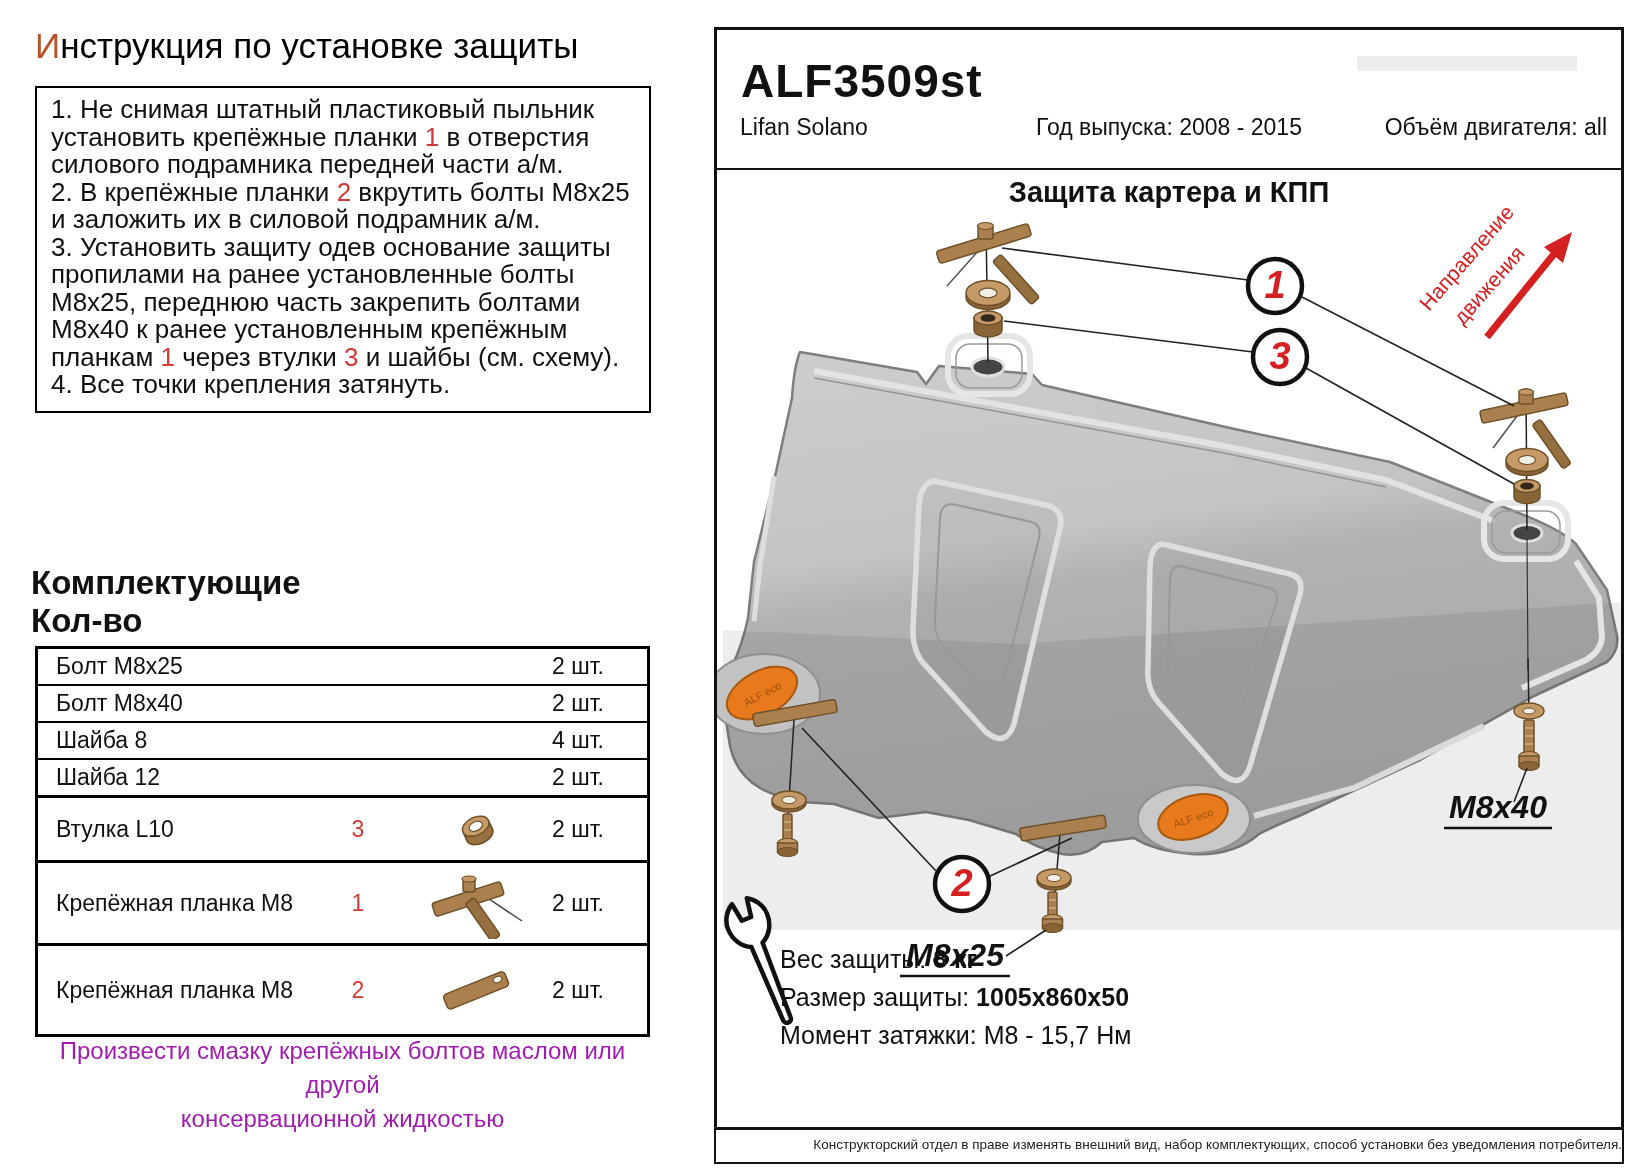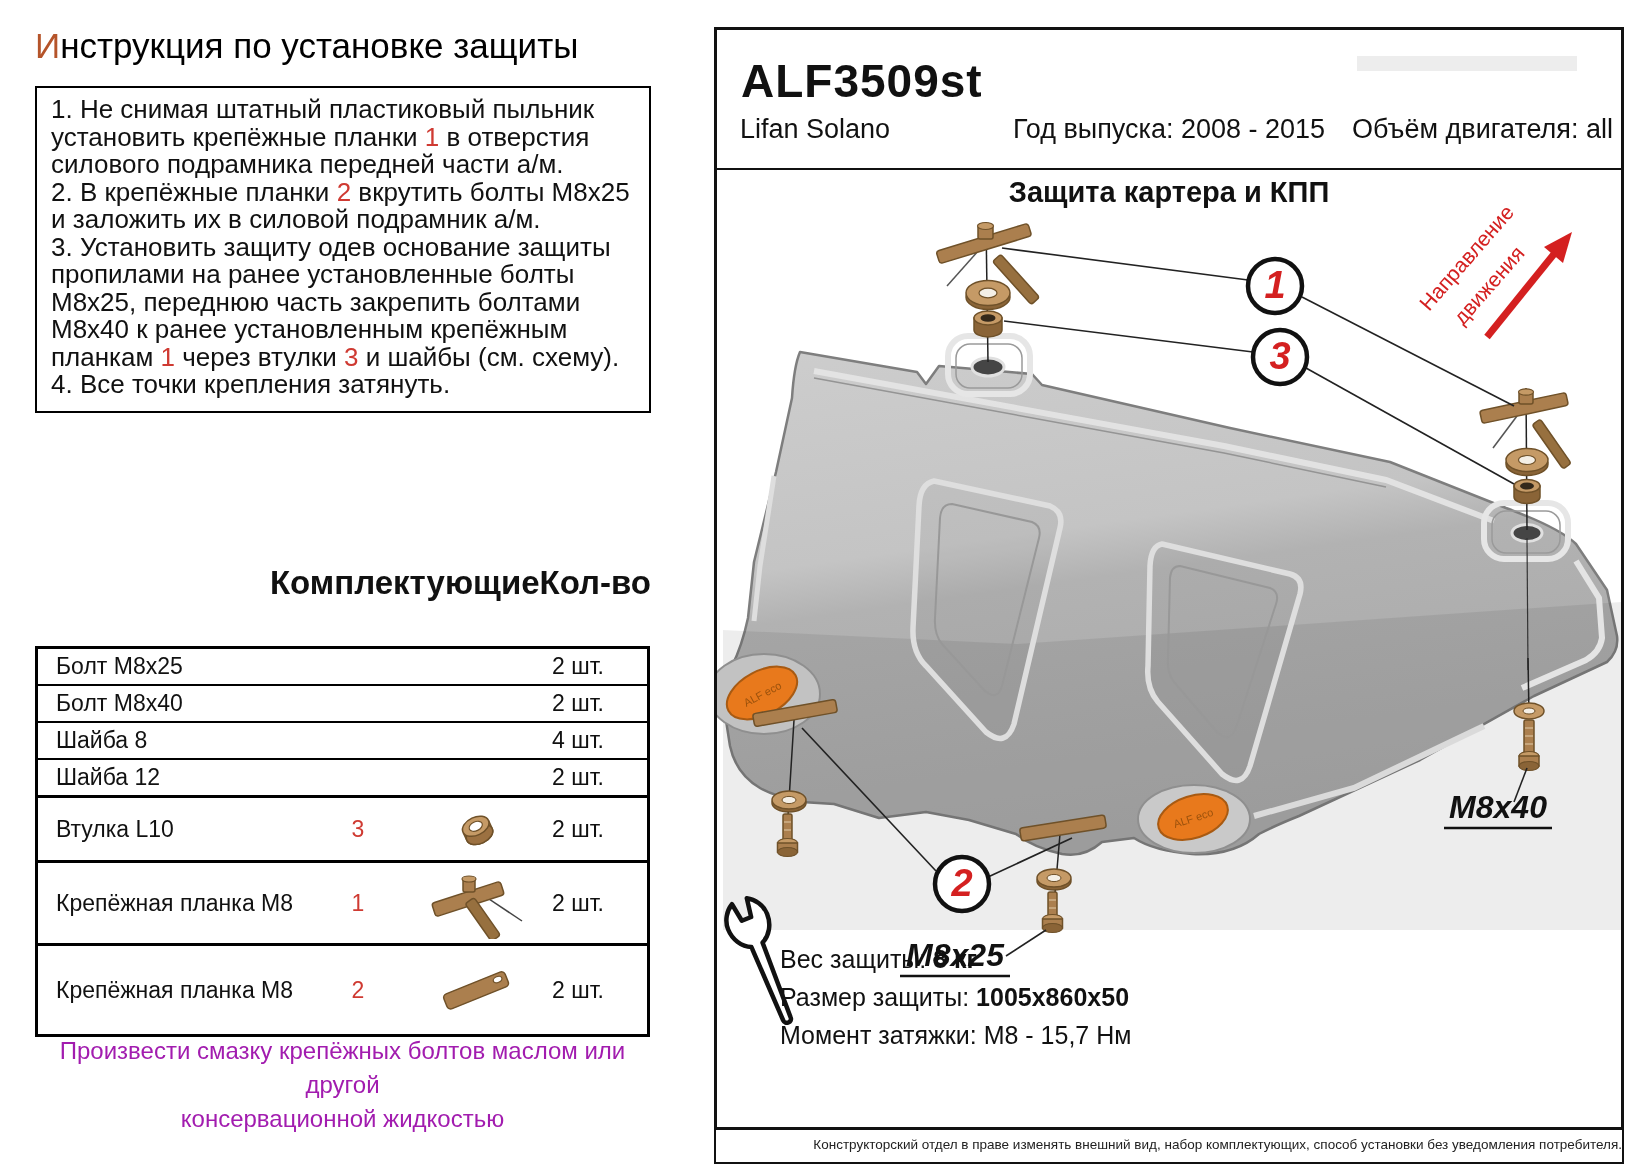--- a/index.html
+++ b/index.html
@@ -7,45 +7,45 @@
        font-family:"Liberation Sans",sans-serif;color:#111;}
   
   .left-col{position:absolute;left:35px;top:26px;width:616px;}
   .main-title{position:absolute;left:0;top:0;font-size:35px;white-space:nowrap;color:#000;}
   .main-title .lead{color:#b5542a;}
   .instr-box{position:absolute;left:0;top:60px;width:586px;border:2px solid #000;
              padding:8px 12px 12px 14px;font-size:26px;line-height:27.5px;}
   .instr-box p{margin:0;}
   .rednum{color:#cf3a32;}
   .comp-header{position:absolute;left:-4px;top:538px;width:620px;display:flex;
-               justify-content:flex-end;font-weight:bold;font-size:33px;}
+               justify-content:space-between;font-weight:bold;font-size:33px;flex-direction:column;}
   .comp-table{position:absolute;left:0;top:620px;width:609px;border:3px solid #000;}
   .trow{display:flex;align-items:center;border-bottom:2px solid #000;font-size:23px;}
   .trow:nth-child(4),.trow:nth-child(5),.trow:nth-child(6){border-bottom:3px solid #000;}
   .trow:last-child{border-bottom:none;}
   .r1,.r2,.r3,.r4{height:35px;}
   .r5{height:62px;}
   .r6{height:80px;}
   .r7{height:88px;}
   .c-name{flex:1;padding-left:18px;}
   .c-ref{width:88px;text-align:center;color:#cf3a32;}
   .c-icon{width:150px;display:flex;justify-content:center;align-items:center;}
   .c-qty{width:95px;}
   .warning{position:absolute;left:0;top:1008px;width:615px;text-align:center;
            color:#a21caf;font-size:24px;line-height:34px;}
   
   .panel{position:absolute;left:714px;top:27px;width:910px;height:1103px;
          border:3px solid #111;box-sizing:border-box;background:#fff;}
   .panel-header{position:absolute;top:0;left:0;right:0;height:138px;border-bottom:2px solid #111;}
   .model{margin-top:24px;text-align:left;font-size:46px;font-weight:bold;letter-spacing:1px;padding-left:24px;}
   .smudge{position:absolute;left:640px;top:26px;width:220px;height:15px;background:#ededed;}
-  .header-row{position:absolute;top:84px;left:0;right:0;height:30px;font-size:27px;}
+  .header-row{position:absolute;top:84px;left:0;right:0;height:30px;font-size:23px;}
   .car{position:absolute;left:23px;}
   .year{position:absolute;left:50%;transform:translateX(-50%);}
-  .engine{position:absolute;right:8px;text-align:center;}
+  .engine{position:absolute;right:14px;text-align:center;}
   .diagram-title{position:absolute;top:146px;left:0;width:100%;text-align:center;
                  font-size:29px;font-weight:bold;}
   .diagram-svg{position:absolute;left:0;top:0;width:904px;height:1097px;}
   .specs{position:absolute;left:22px;top:910px;font-size:25px;line-height:38px;background:transparent;margin-left:41px;}
   .specs b{font-weight:bold;}
   .footer{position:absolute;left:714px;top:1130px;width:910px;height:34px;border:2px solid #111;
           border-top:none;box-sizing:border-box;text-align:right;padding-right:0;
           font-size:13.5px;line-height:30px;color:#222;}
 </style>
 </head>

